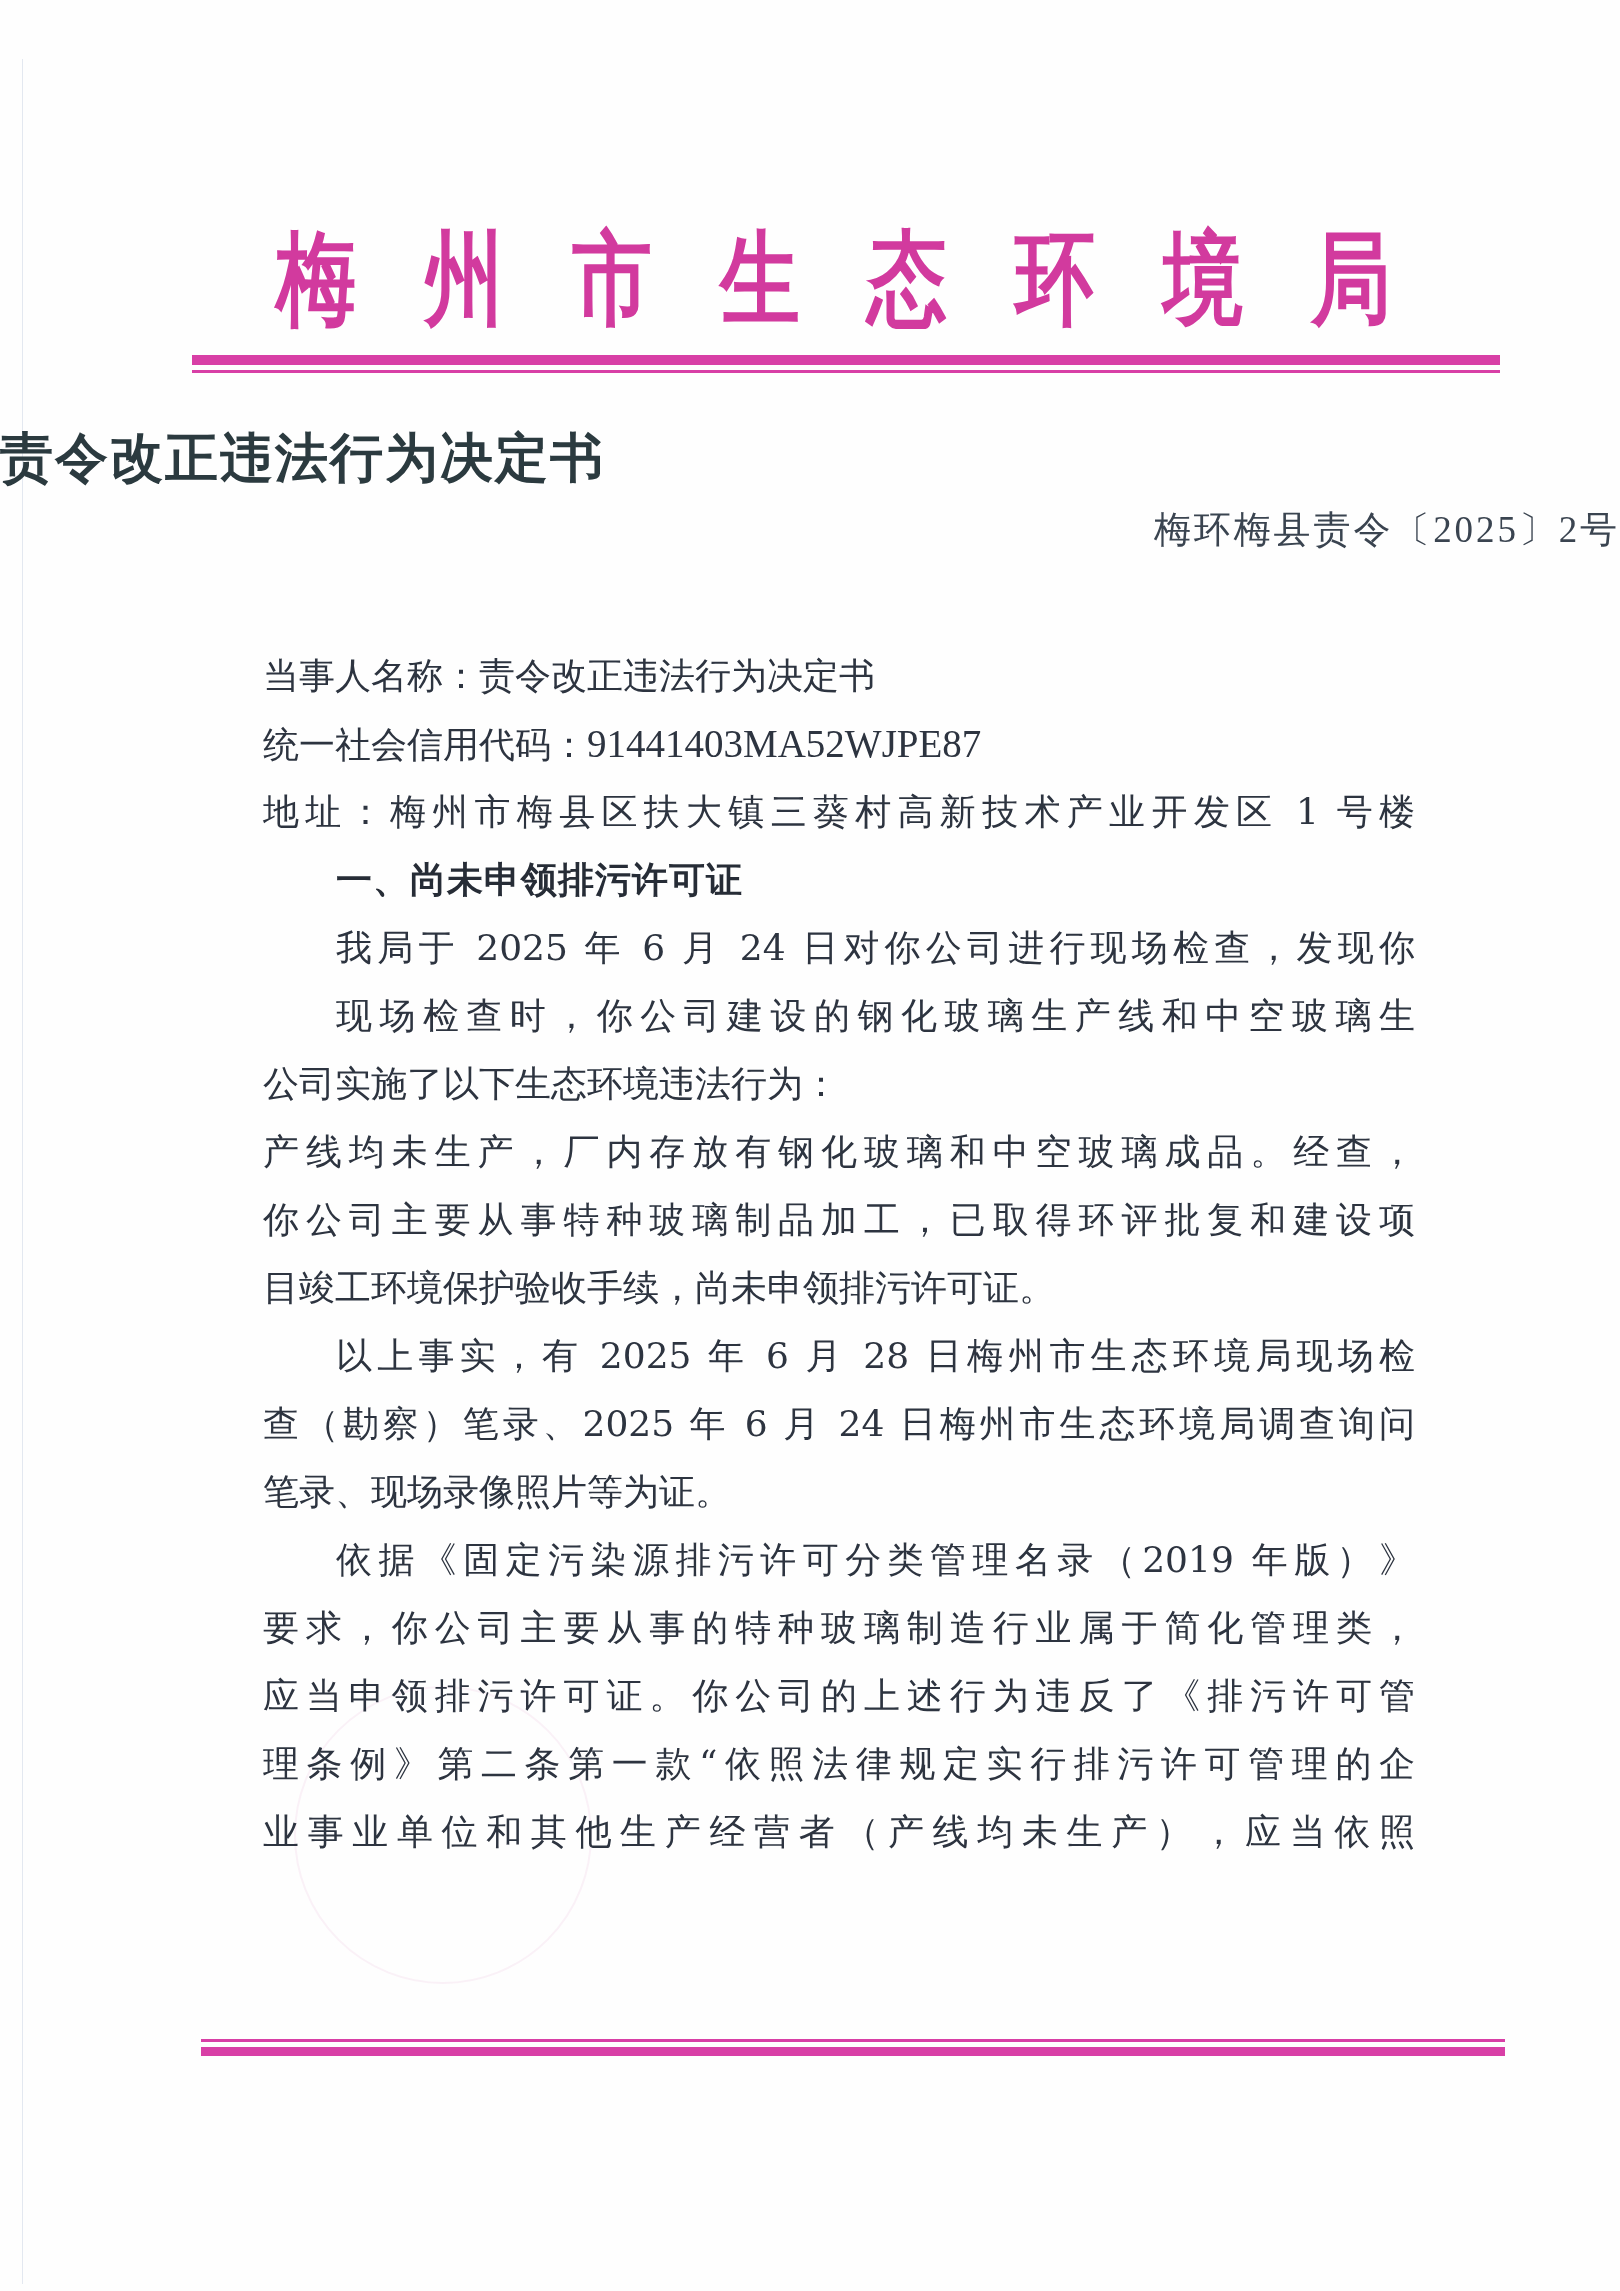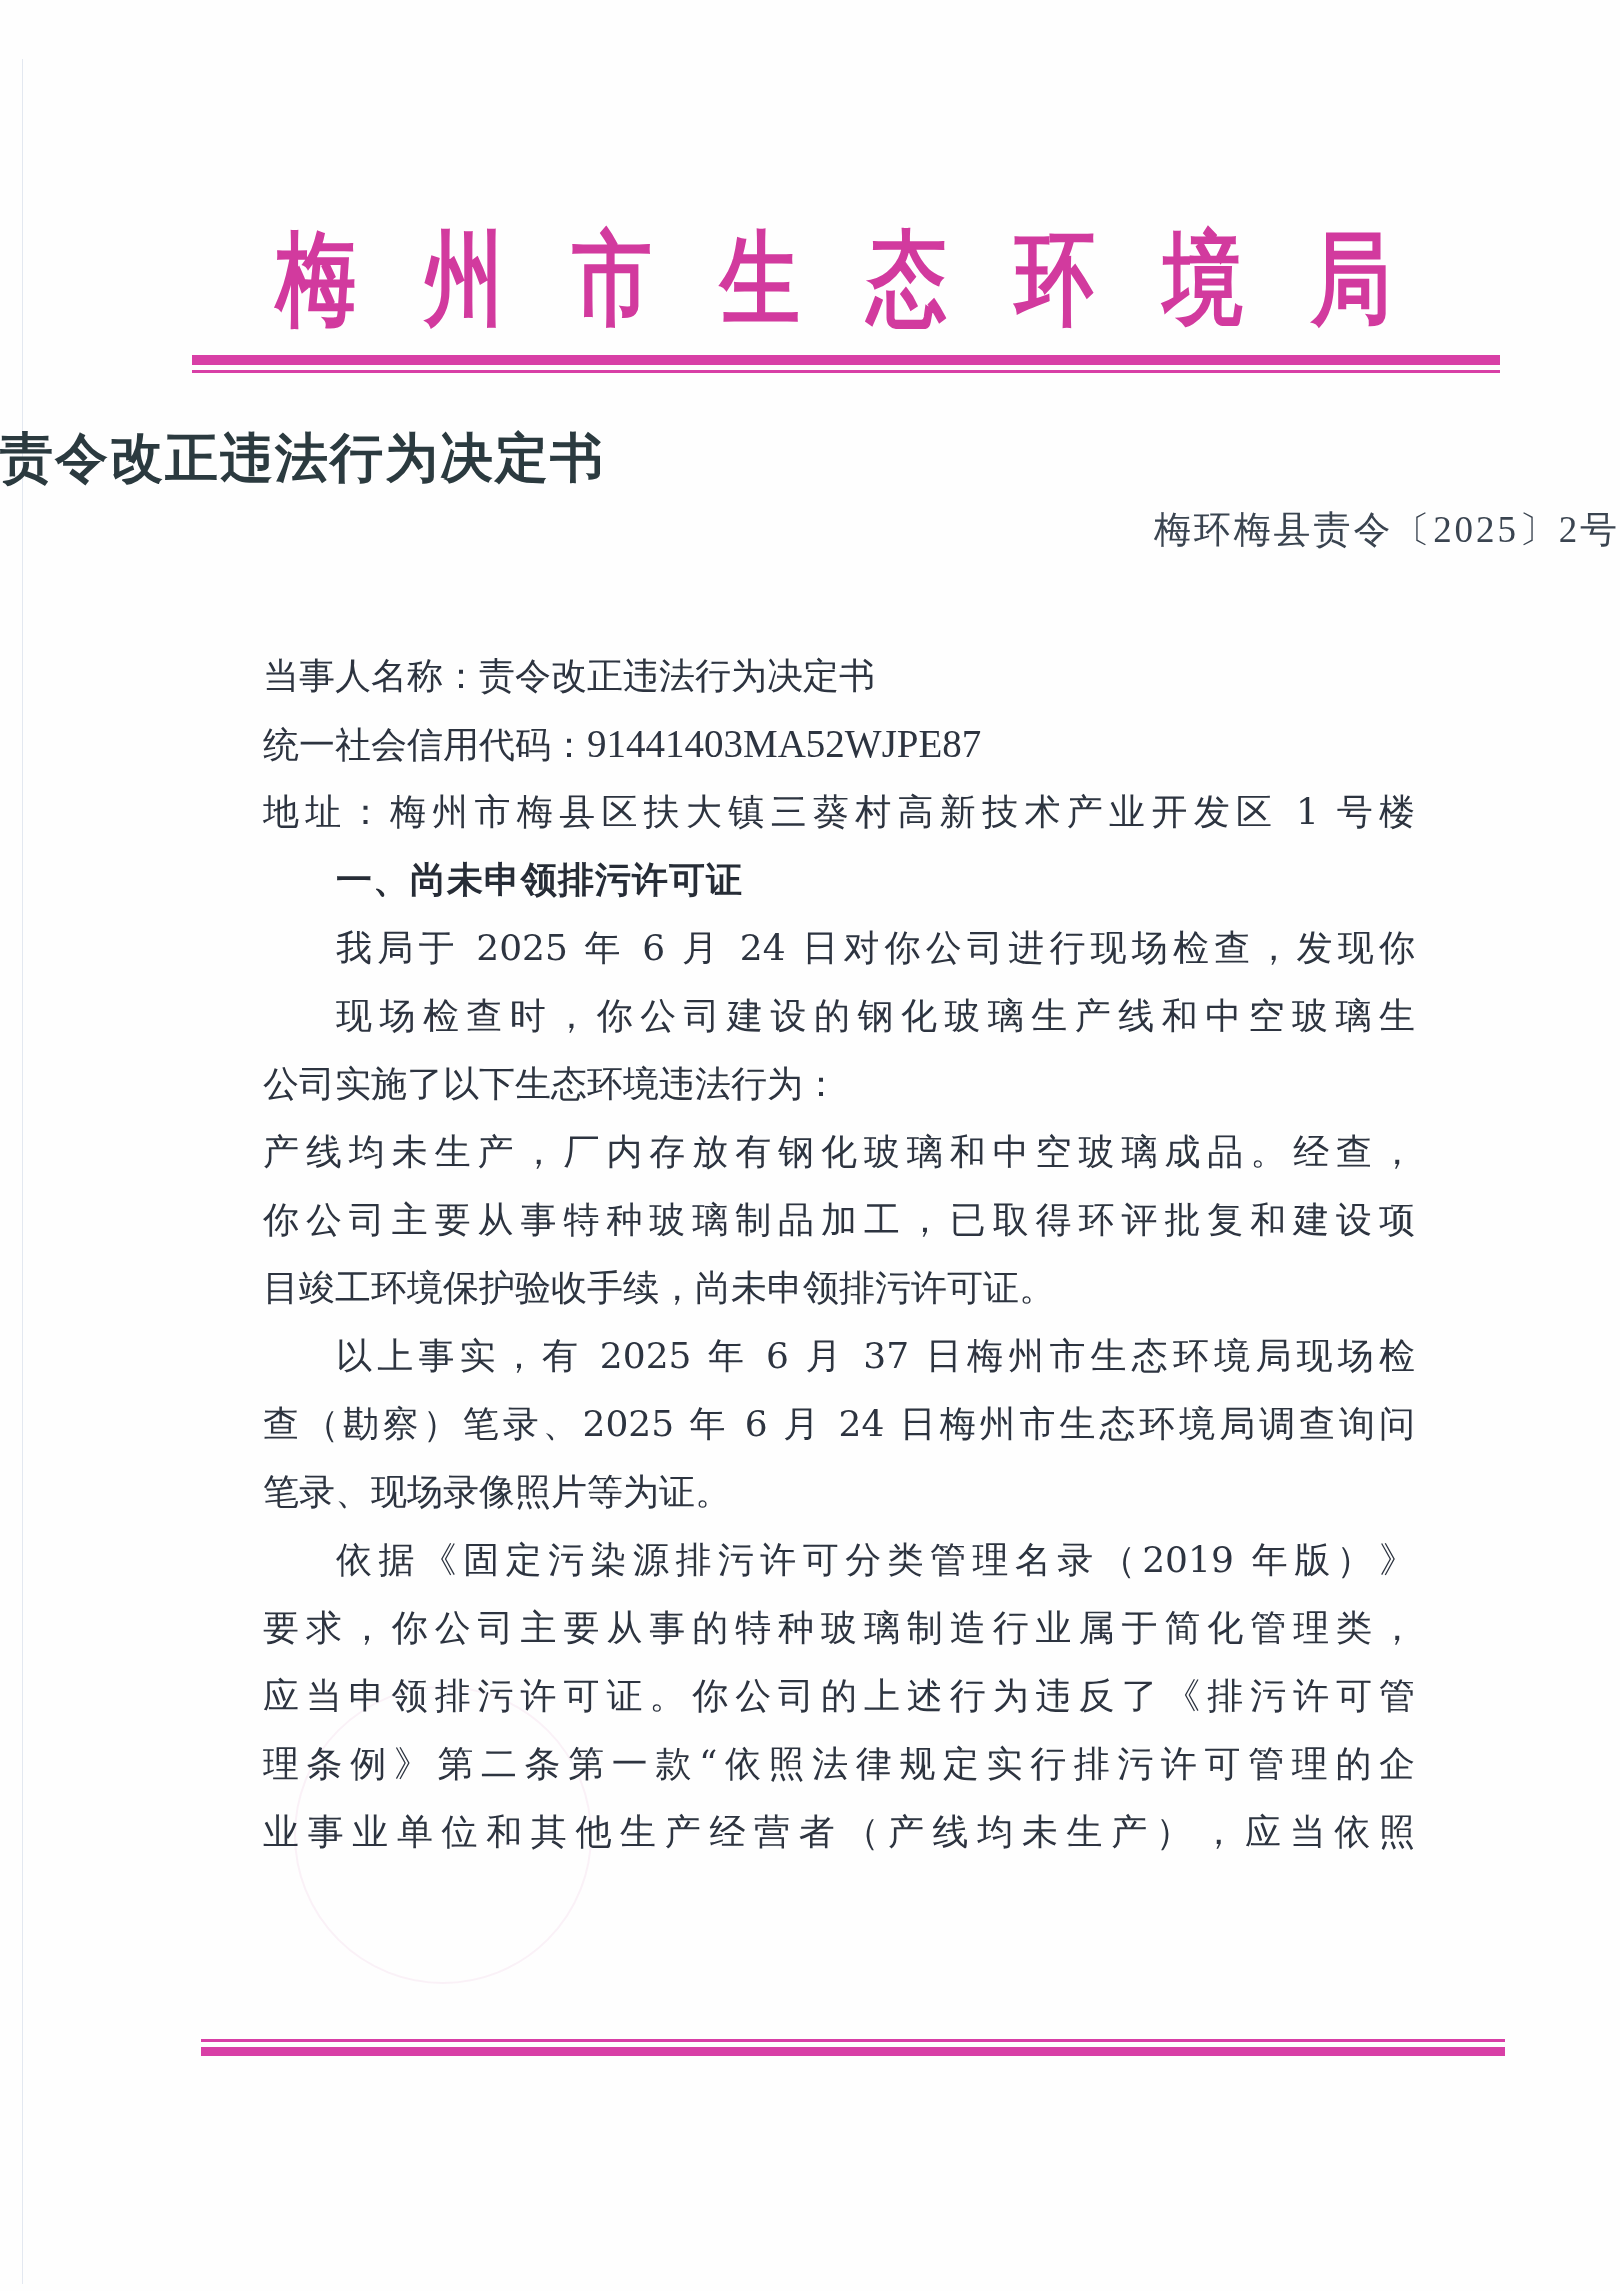--- a/index.html
+++ b/index.html
@@ -74,21 +74,21 @@
     <div class="line justify">
       <span>地址：</span><span>梅州市梅县区扶大镇三葵村高新技术产业开发区 1 号楼</span>
     </div>
     <div class="line heading">一、尚未申领排污许可证</div>
     <div class="line justify indent">我局于 2025 年 6 月 24 日对你公司进行现场检查，发现你</div>
     <div class="line justify indent">现场检查时，你公司建设的钢化玻璃生产线和中空玻璃生</div>
     <div class="line">公司实施了以下生态环境违法行为：</div>
     <div class="line justify">产线均未生产，厂内存放有钢化玻璃和中空玻璃成品。经查，</div>
     <div class="line justify">你公司主要从事特种玻璃制品加工，已取得环评批复和建设项</div>
     <div class="line">目竣工环境保护验收手续，尚未申领排污许可证。</div>
-    <div class="line justify indent">以上事实，有 2025 年 6 月 37 日梅州市生态环境局现场检</div>
+    <div class="line justify indent">以上事实，有 2025 年 6 月 28 日梅州市生态环境局现场检</div>
     <div class="line justify">查（勘察）笔录、2025 年 6 月 24 日梅州市生态环境局调查询问</div>
     <div class="line">笔录、现场录像照片等为证。</div>
     <div class="line justify indent">依据《固定污染源排污许可分类管理名录（2019 年版）》</div>
     <div class="line justify">要求，你公司主要从事的特种玻璃制造行业属于简化管理类，</div>
     <div class="line justify">应当申领排污许可证。你公司的上述行为违反了《排污许可管</div>
     <div class="line justify">理条例》第二条第一款“依照法律规定实行排污许可管理的企</div>
     <div class="line justify">业事业单位和其他生产经营者（产线均未生产），应当依照</div>
   </div>
 
   <div class="rule-thin" style="left:201px; top:2039px; width:1304px;"></div>

